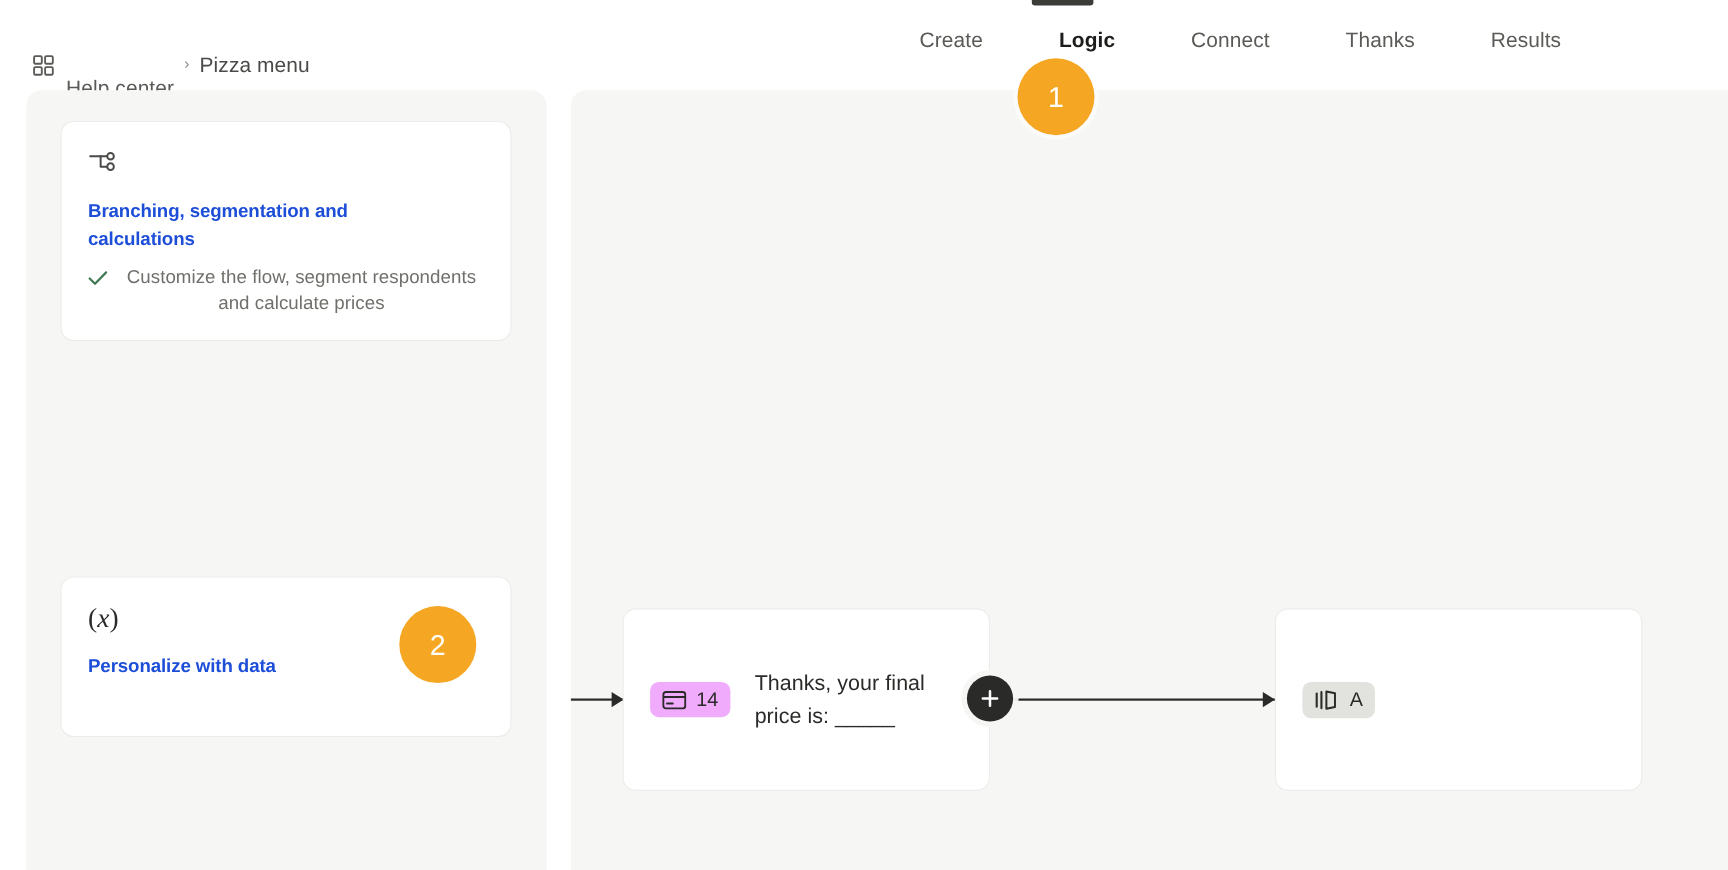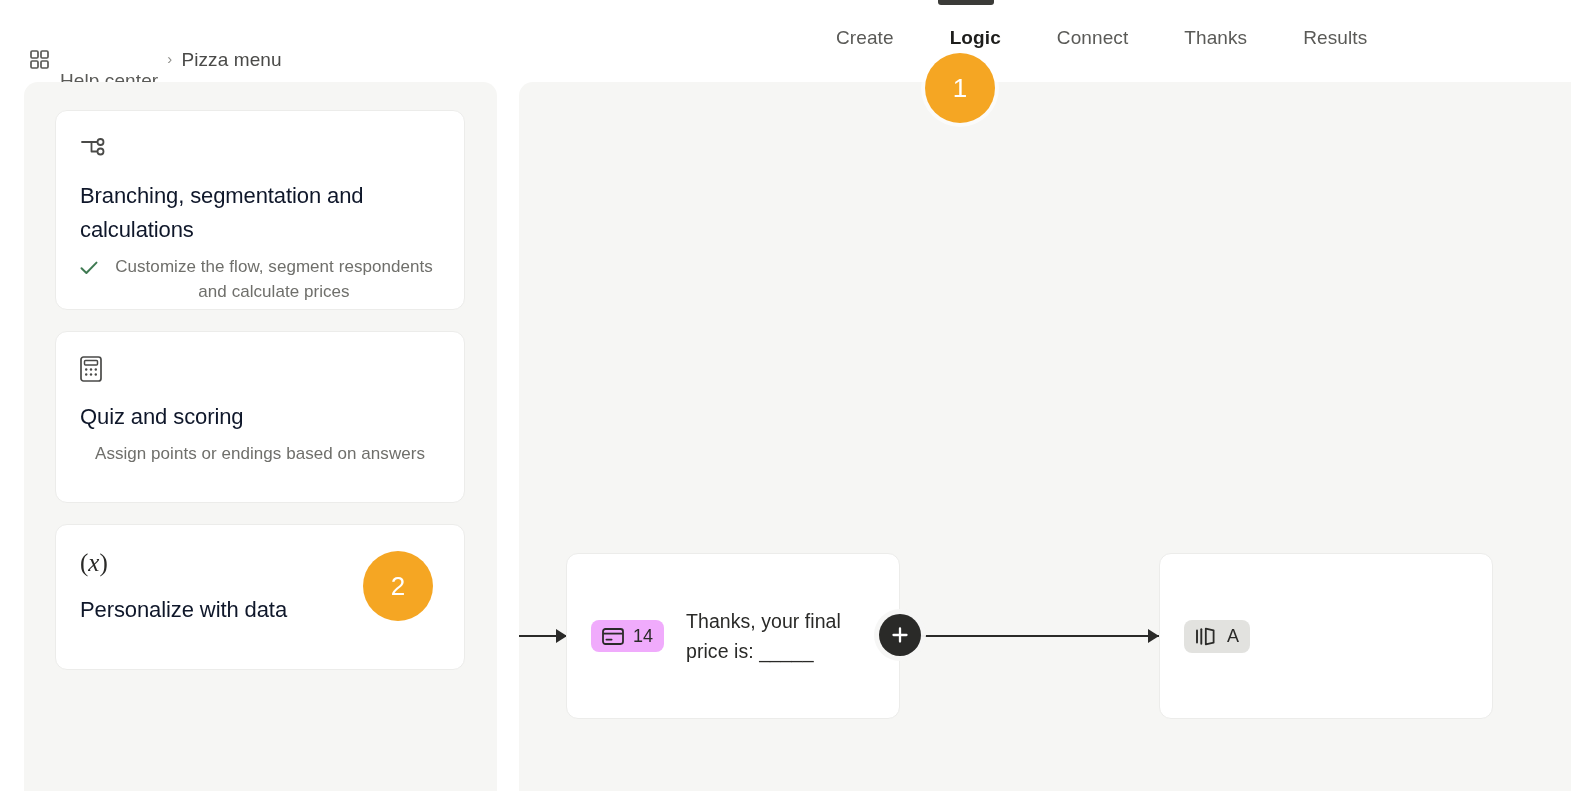--- a/index.html
+++ b/index.html
@@ -49,21 +49,21 @@
     transform: translateY(-1px);
   }
   .bc-current { color: #4a4a48; }
 
   .tabs {
     position: absolute;
     top: 27px;
     left: 810px;
     display: flex;
     align-items: center;
-    gap: 4px;
+    gap: 17px;
     font-size: 19px;
   }
   .tab {
     padding: 0 26px;
     color: #5a5a57;
     cursor: pointer;
     letter-spacing: 0.1px;
     white-space: nowrap;
   }
   .tab.active {
@@ -128,23 +128,23 @@
   .icon-fx {
     font-family: "Liberation Serif", serif;
     font-size: 25px;
     color: #2a2a28;
     line-height: 1;
     letter-spacing: 0px;
   }
   .icon-fx i { font-style: italic; }
 
   .card-title {
-    font-size: 22px;
-    font-weight: 400;
-    color: #0f172a;
+    font-size: 17px;
+    font-weight: 700;
+    color: #1d4ed8;
     line-height: 1.55;
     margin: 0 0 8px 0;
     letter-spacing: -0.1px;
   }
   .card-1 .card-title { max-width: 300px; }
 
   .card-desc {
     font-size: 17px;
     color: #6f6f6b;
     line-height: 1.45;
@@ -305,36 +305,20 @@
     <div class="card-desc card-desc-check">
       <span class="check-icon">
         <svg width="18" height="14" viewBox="0 0 18 14" fill="none">
           <path d="M1.5 7.2 6.4 12 16.5 1.6" stroke="#3f7a52" stroke-width="2" stroke-linecap="round" stroke-linejoin="round"></path>
         </svg>
       </span>
       <span>Customize the flow, segment respondents and calculate prices</span>
     </div>
   </div>
 
-  <div class="card card-2">
-    <div class="card-icon">
-      <svg width="22" height="26" viewBox="0 0 22 26" fill="none">
-        <rect x="1" y="1" width="20" height="24" rx="2.5" stroke="#4a4a48" stroke-width="1.7"></rect>
-        <rect x="4.5" y="4.5" width="13" height="4.5" rx="1" stroke="#4a4a48" stroke-width="1.5"></rect>
-        <circle cx="6.2" cy="13.5" r="1.2" fill="#4a4a48"></circle>
-        <circle cx="11" cy="13.5" r="1.2" fill="#4a4a48"></circle>
-        <circle cx="15.8" cy="13.5" r="1.2" fill="#4a4a48"></circle>
-        <circle cx="6.2" cy="18.5" r="1.2" fill="#4a4a48"></circle>
-        <circle cx="11" cy="18.5" r="1.2" fill="#4a4a48"></circle>
-        <circle cx="15.8" cy="18.5" r="1.2" fill="#4a4a48"></circle>
-      </svg>
-    </div>
-    <div class="card-title">Quiz and scoring</div>
-    <div class="card-desc">Assign points or endings based on answers</div>
-  </div>
 
   <div class="card card-3">
     <div class="card-icon">
       <span class="icon-fx">(<i>x</i>)</span>
     </div>
     <div class="card-title">Personalize with data</div>
   </div>
 
 </div>
 

